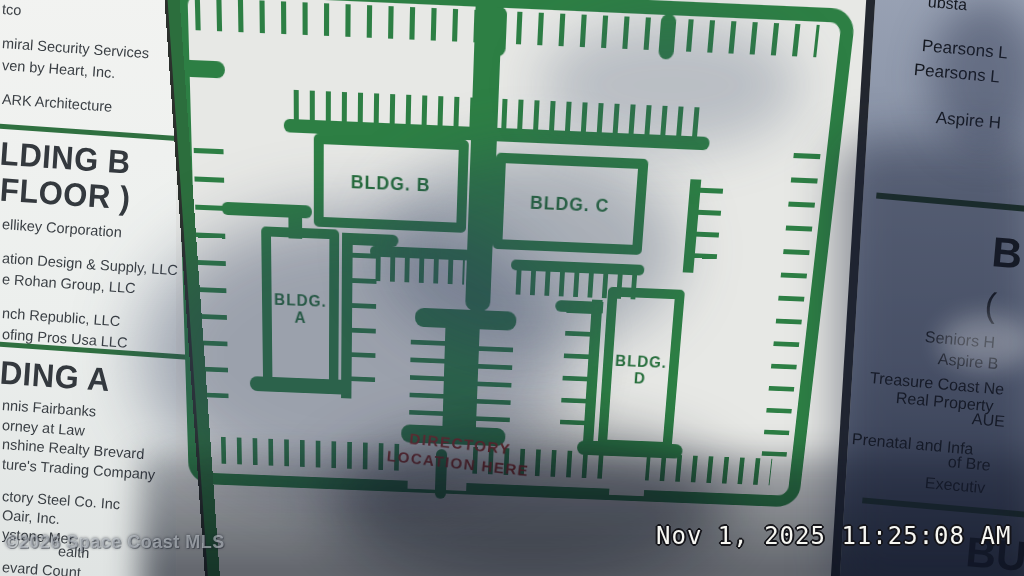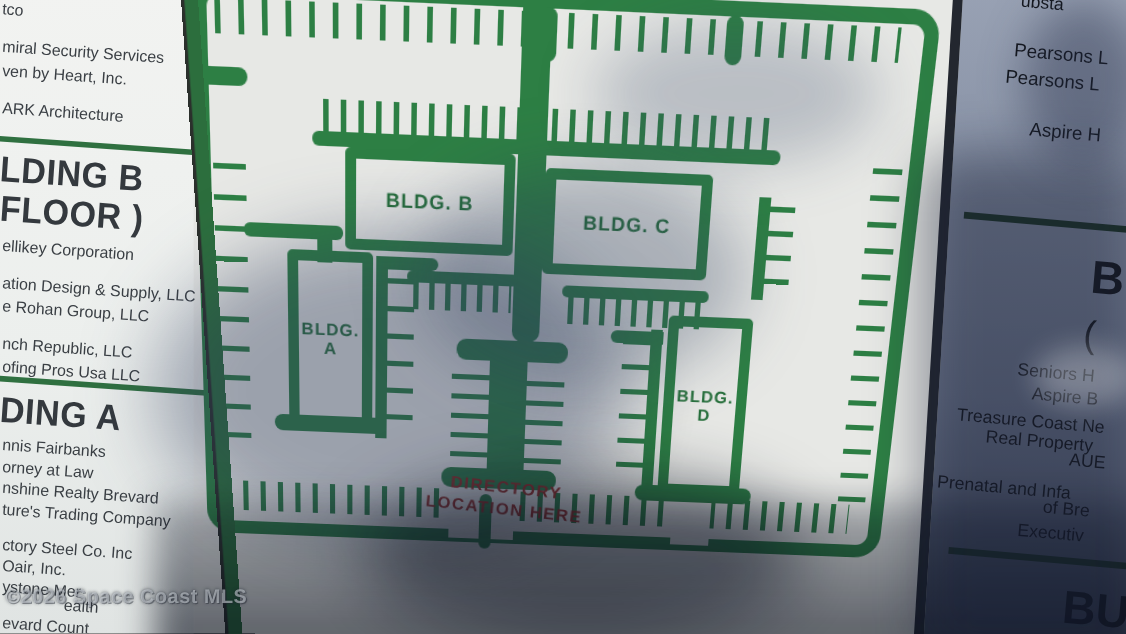--- a/index.html
+++ b/index.html
@@ -162,13 +162,14 @@
   <div class="sh" style="left:140px;top:210px;width:430px;height:290px;background:rgba(42,56,88,.40);filter:blur(34px)"></div>
   <div class="sh" style="left:380px;top:150px;width:300px;height:200px;background:rgba(46,60,92,.33);filter:blur(30px)"></div>
   <div class="sh" style="left:540px;top:20px;width:260px;height:130px;background:rgba(52,66,100,.25);filter:blur(26px)"></div>
   <div class="sh" style="left:330px;top:430px;width:400px;height:150px;background:rgba(14,20,36,.50);filter:blur(30px)"></div>
   <div class="sh" style="left:140px;top:455px;width:900px;height:150px;border-radius:0;background:linear-gradient(180deg,rgba(16,23,40,.30),rgba(8,13,26,.68));filter:blur(16px)"></div>
   <div class="sh" style="left:838px;top:140px;width:200px;height:460px;border-radius:30px;background:rgba(24,32,54,.45);filter:blur(24px)"></div>
   <div class="sh" style="left:930px;top:0;width:110px;height:150px;background:rgba(28,38,62,.38);filter:blur(20px)"></div>
   <div class="sh" style="left:940px;top:315px;width:95px;height:55px;background:rgba(255,255,255,.28);filter:blur(12px)"></div>
 
   <div class="wm">©2026 Space Coast MLS</div>
+  <div class="ts">Nov 1, 2025 11:25:08 AM</div>
 </div>
 
 </body></html>

